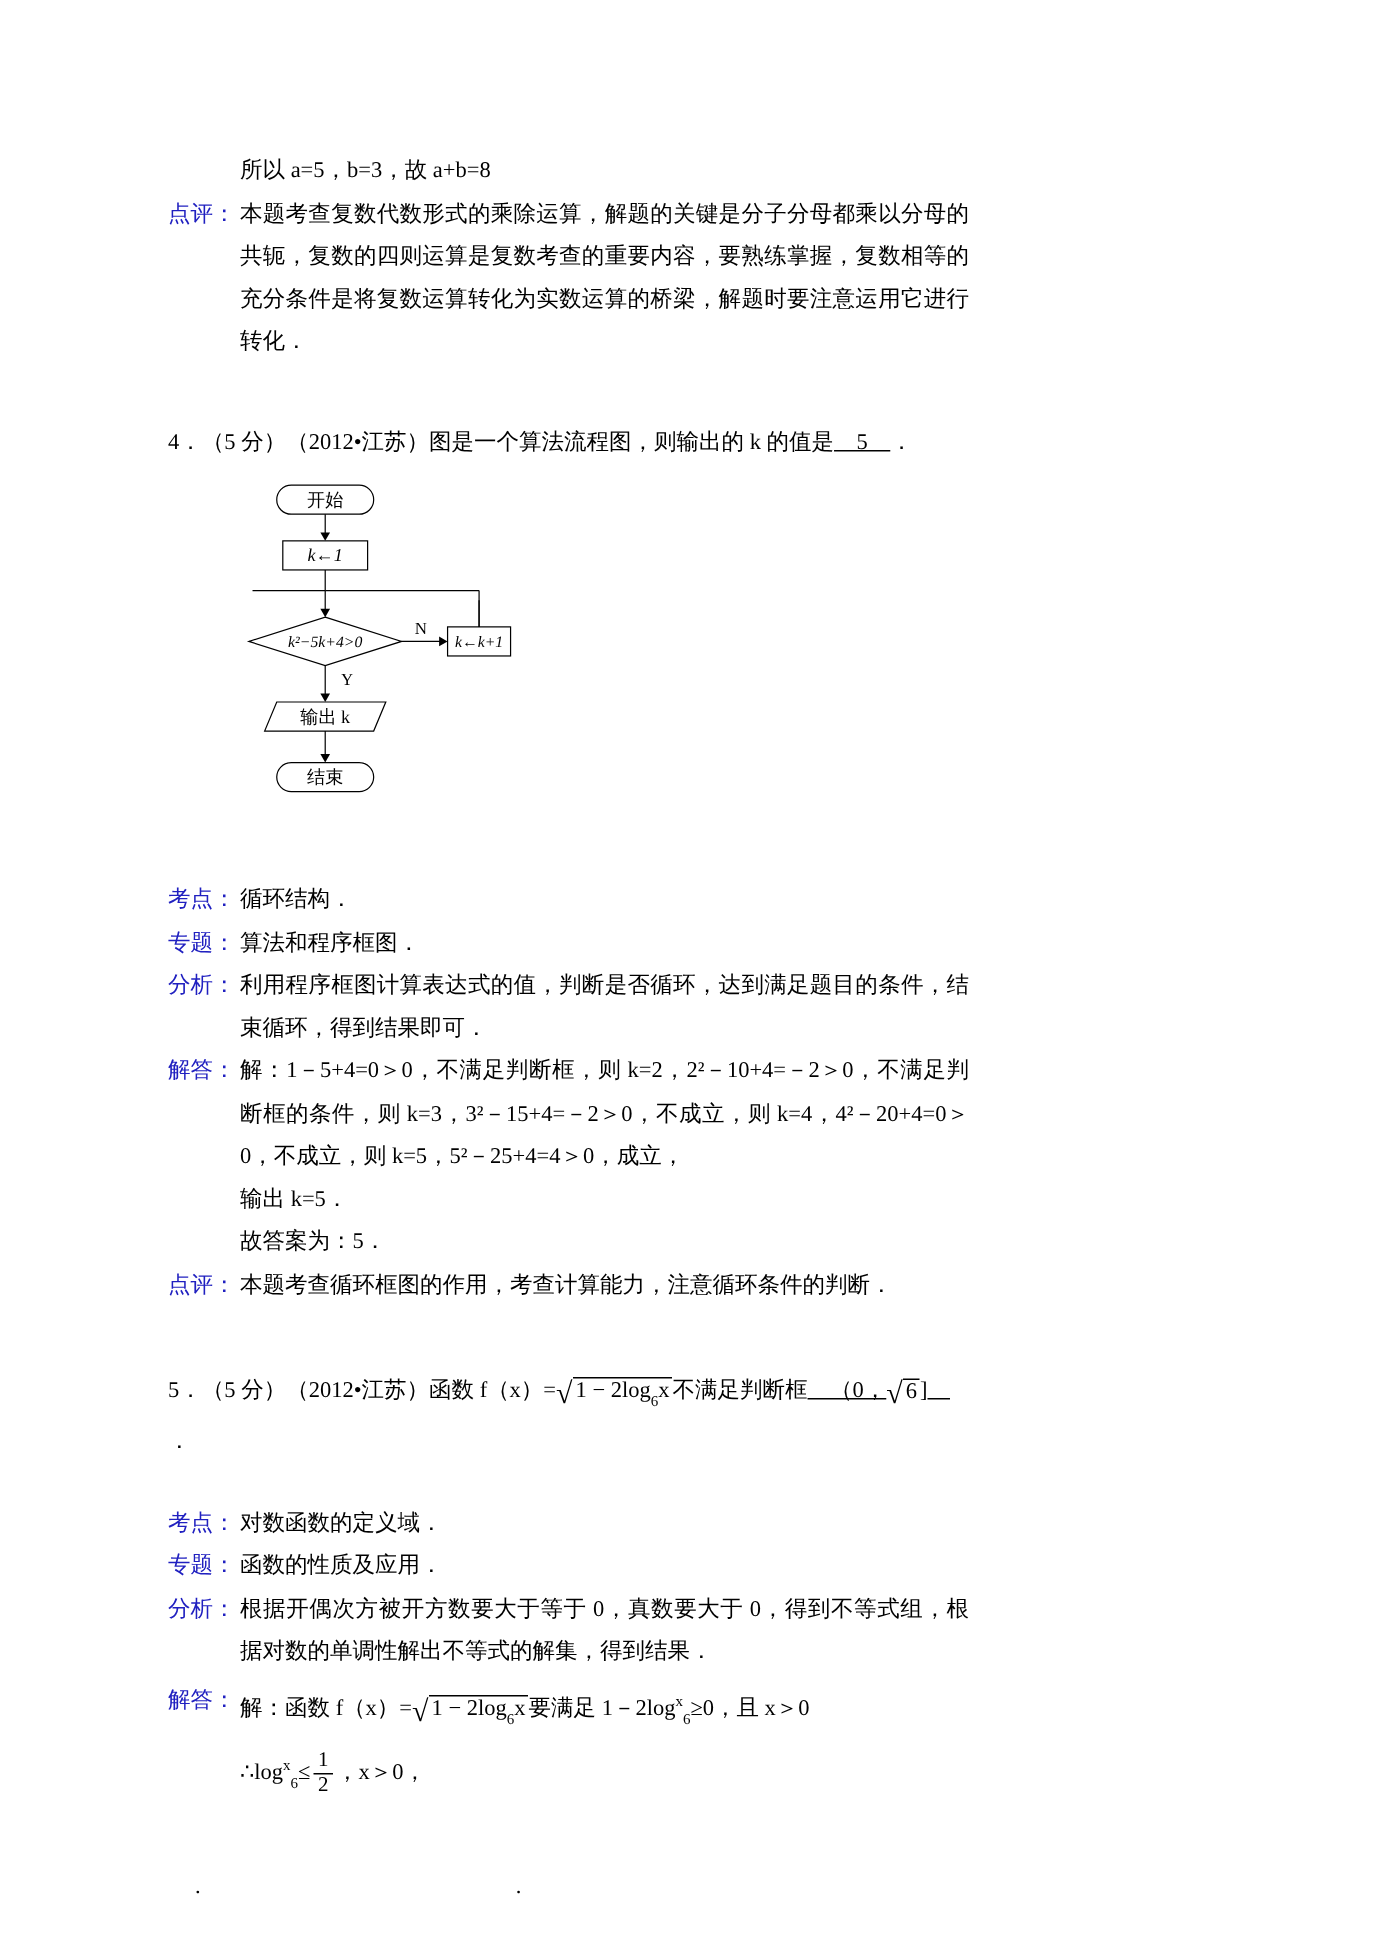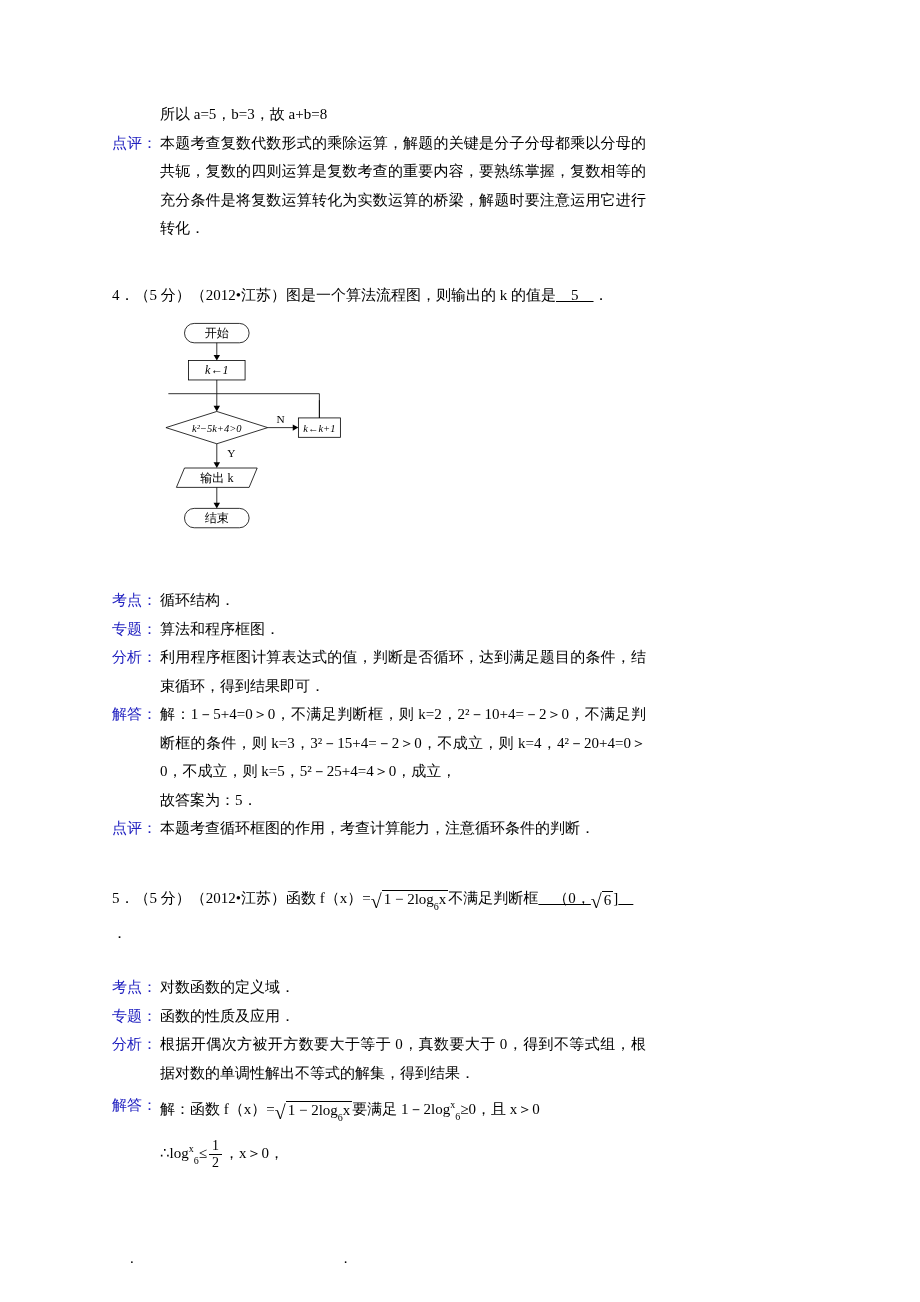--- a/index.html
+++ b/index.html
@@ -139,20 +139,21 @@
     <div class="txt">算法和程序框图．</div>
   </div>
   <div class="label-row">
     <div class="lab blue">分析：</div>
     <div class="txt">利用程序框图计算表达式的值，判断是否循环，达到满足题目的条件，结束循环，得到结果即可．</div>
   </div>
   <div class="label-row">
     <div class="lab blue">解答：</div>
     <div class="txt">解：1－5+4=0＞0，不满足判断框，则 k=2，2²－10+4=－2＞0，不满足判断框的条件，则 k=3，3²－15+4=－2＞0，不成立，则 k=4，4²－20+4=0＞0，不成立，则 k=5，5²－25+4=4＞0，成立，</div>
   </div>
+  <div class="indent2">输出 k=5．</div>
   <div class="indent2">故答案为：5．</div>
   <div class="label-row">
     <div class="lab blue">点评：</div>
     <div class="txt">本题考查循环框图的作用，考查计算能力，注意循环条件的判断．</div>
   </div>
 
   <div class="gap"></div>
 
   <div class="q-row">
     <span>5．（5 分）（2012•江苏）函数 f（x）=</span><span class="formula">

